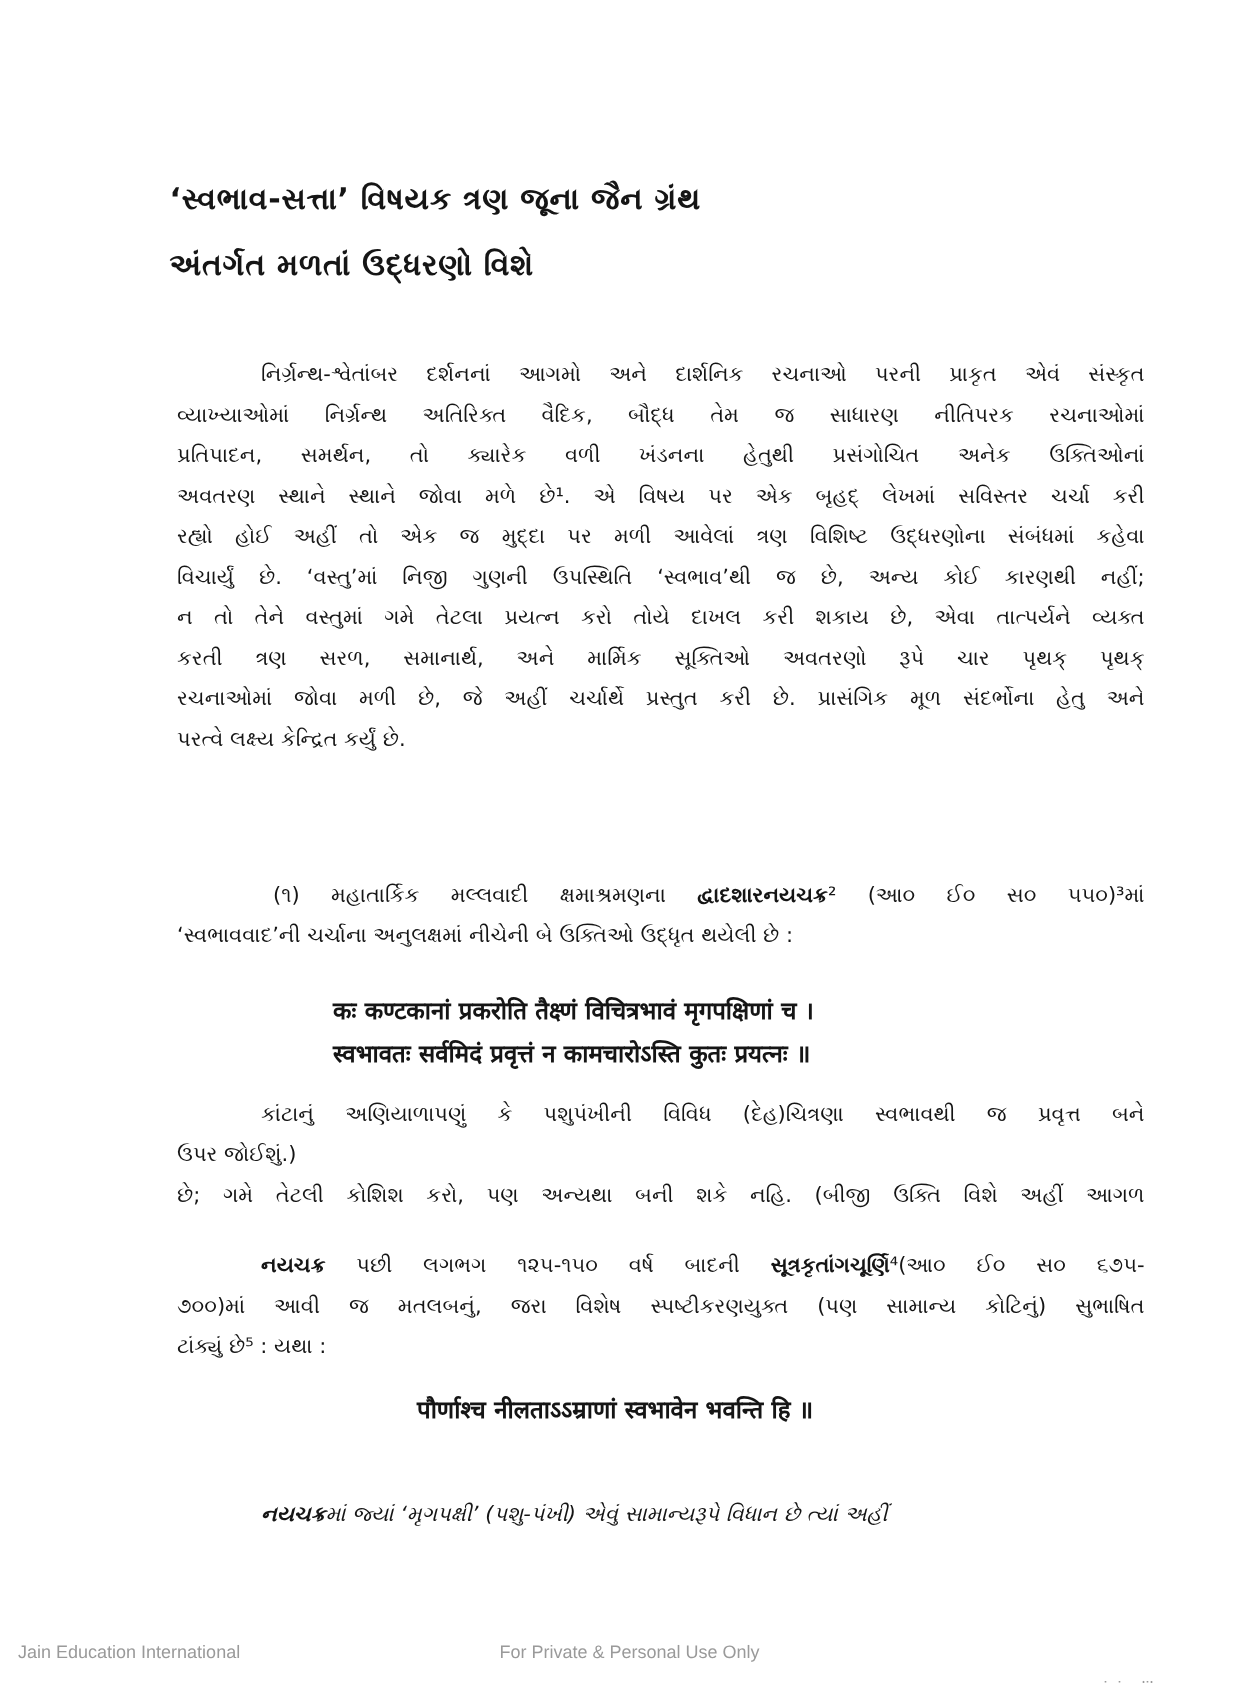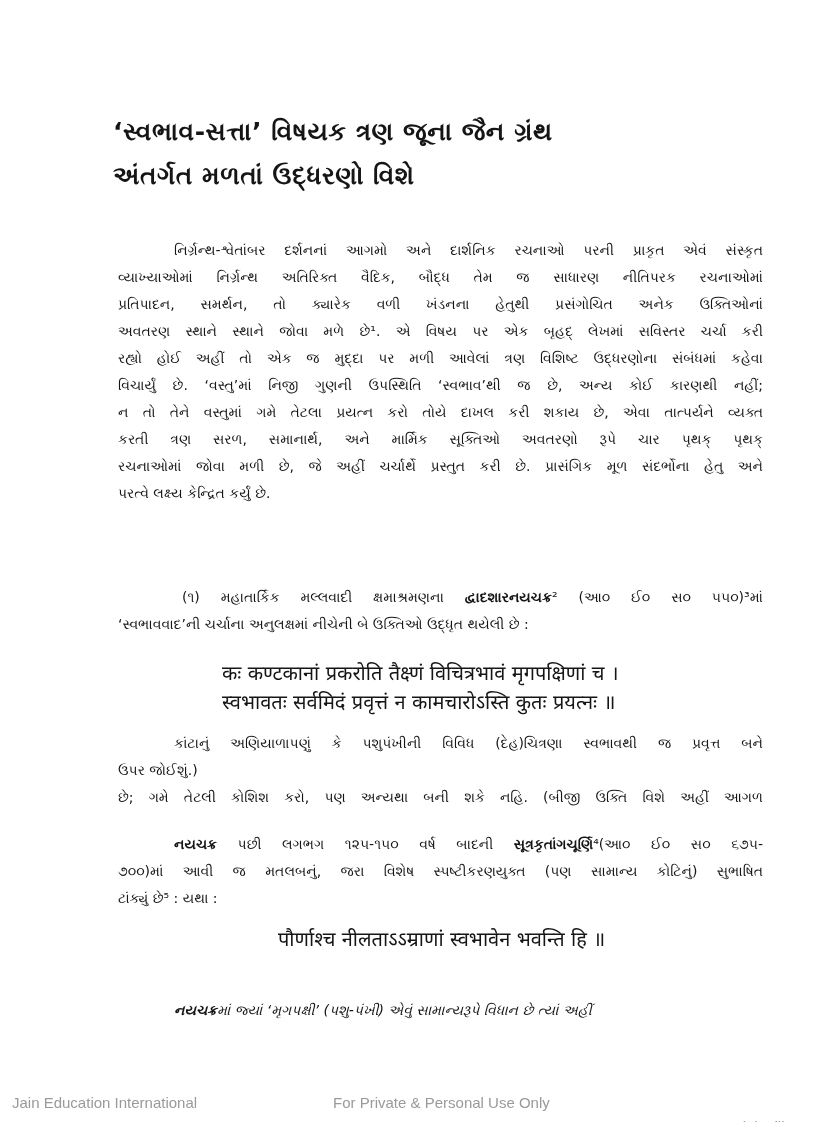--- a/index.html
+++ b/index.html
@@ -1,25 +1,25 @@
 <!DOCTYPE html>
 <html><head>
 <meta charset="utf-8">
 <style>
   html, body { margin: 0; padding: 0; background: #ffffff; }
   body { width: 828px; height: 1122px; position: relative; overflow: hidden; color: #151515; font-family: "DejaVu Sans", sans-serif; }
   .page { position: absolute; left: 0; top: 0; width: 828px; height: 1122px; }
-  .title { position: absolute; left: 113px; top: 110px; width: 600px; font-size: 25px; font-weight: bold; line-height: 44px; letter-spacing: 0.5px; }
+  .title { position: absolute; left: 113px; top: 110px; width: 600px; font-size: 20px; font-weight: bold; line-height: 44px; letter-spacing: 0.5px; }
   .title div { white-space: nowrap; }
   .para { position: absolute; left: 118px; width: 645px; font-size: 14px; line-height: 27px; text-align: justify; }
   .para .ln { display: block; white-space: nowrap; overflow: hidden; text-align-last: justify; text-align: justify; }
   .para .ln.last { text-align-last: left; }
   .indent { padding-left: 56px; }
-  .verse { position: absolute; font-size: 20px; line-height: 29px; font-weight: normal; white-space: nowrap; }
-  .footer { position: absolute; top: 1094px; font-family: "Liberation Sans", sans-serif; font-size: 15px; color: #9a9a9a; text-align: right; }
+  .verse { position: absolute; font-size: 16px; line-height: 29px; font-weight: bold; white-space: nowrap; }
+  .footer { position: absolute; top: 1094px; font-family: "Liberation Sans", sans-serif; font-size: 12px; color: #9a9a9a; text-align: right; }
   b.bold { font-weight: bold; }
 </style>
 </head>
 <body>
 
 <div class="page">
 
   <div class="title">
     <div>‘સ્વભાવ-સત્તા’ વિષયક ત્રણ જૂના જૈન ગ્રંથ</div>
     <div>અંતર્ગત મળતાં ઉદ્ધરણો વિશે</div>

